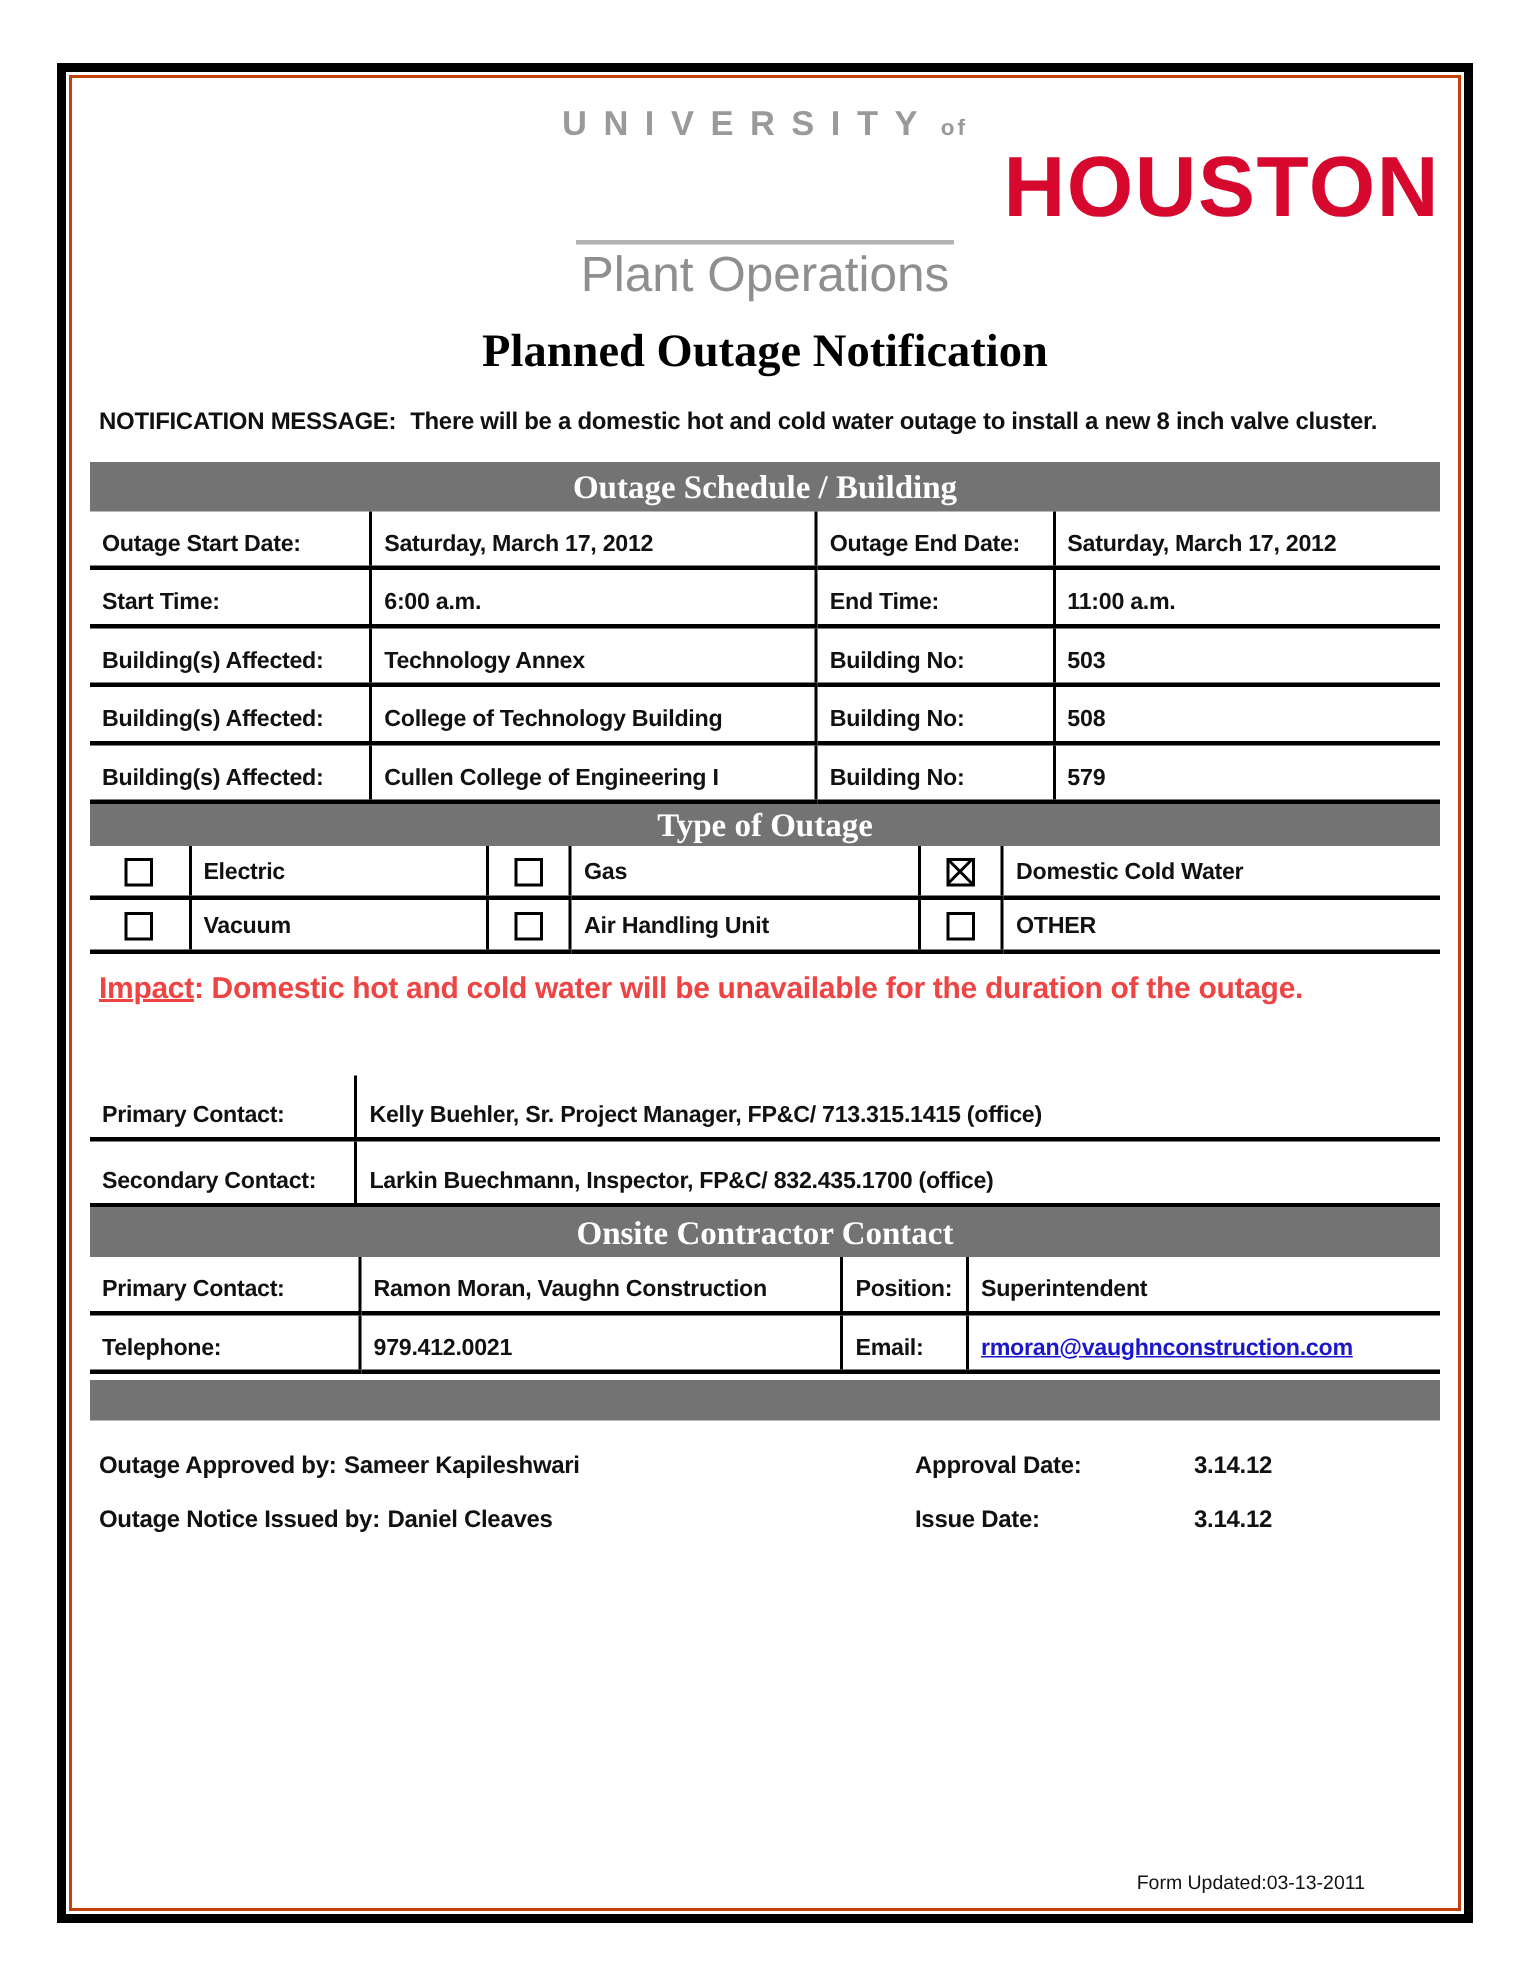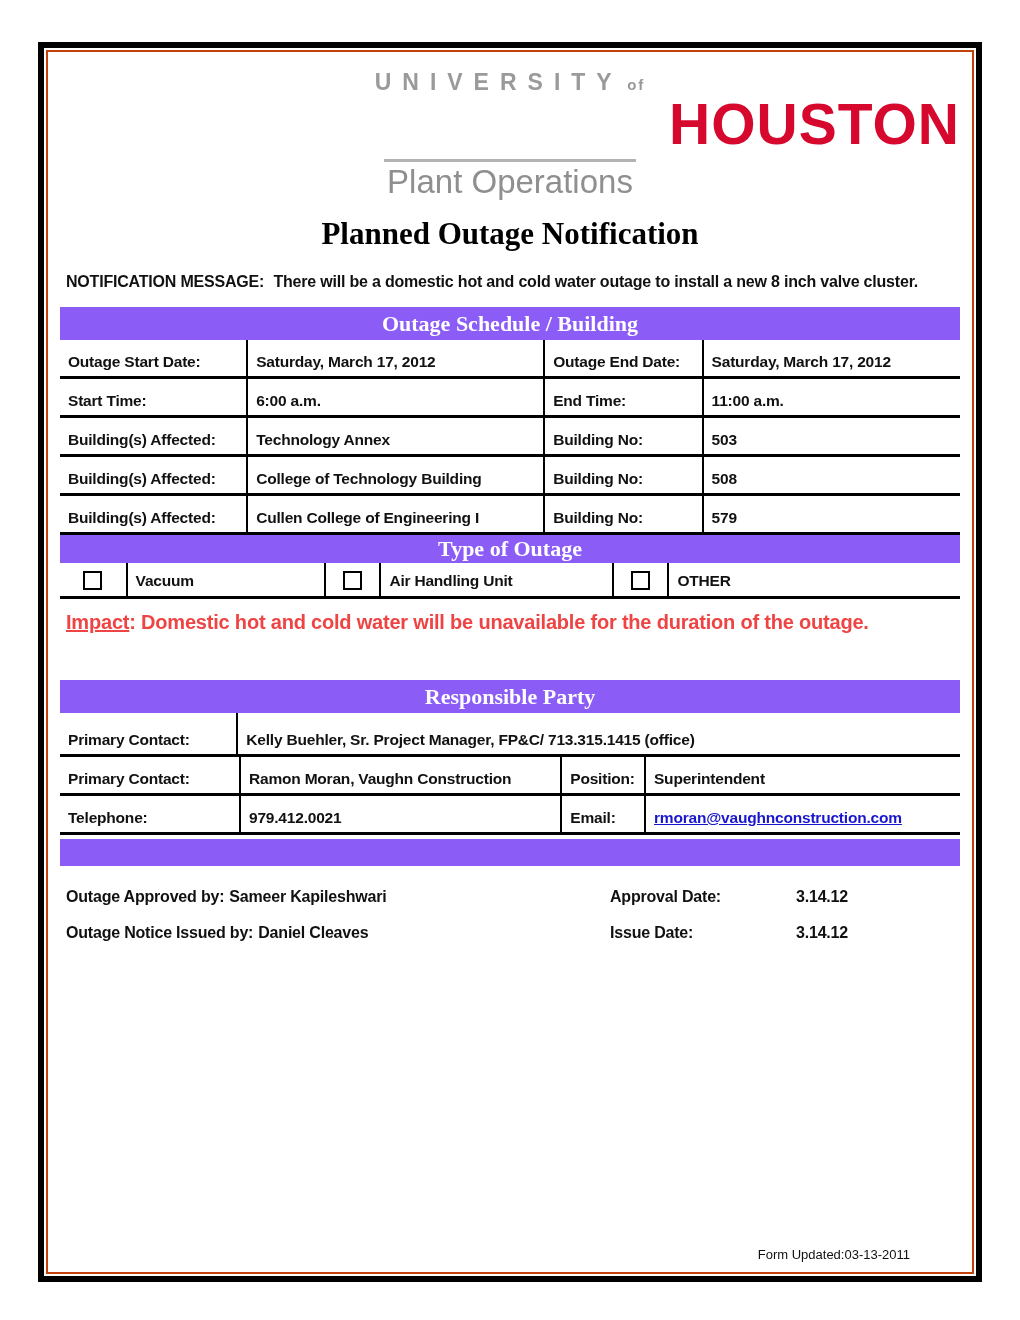--- a/index.html
+++ b/index.html
@@ -28,21 +28,21 @@
     text-align:center; font-family:"Liberation Serif", serif;
     font-weight:bold; font-size:31px; margin-top:16px; color:#000;
   }
   
   .notif {
     font-weight:bold; font-size:16px; line-height:1.45;
     margin:18px 24px 14px 6px; letter-spacing:-0.2px; color:#111;
   }
   
   .bar {
-    background:#8b5cf6; color:#fff; text-align:center;
+    background:#737373; color:#fff; text-align:center;
     font-family:"Liberation Serif", serif; font-weight:bold;
     font-size:22px; height:33px; line-height:33px;
   }
   .bar.small { height:28px; line-height:28px; }
   .bar.empty { height:27px; margin-top:4px; }
   
   table { width:100%; border-collapse:collapse; table-layout:fixed; }
   td {
     font-weight:bold; font-size:15.5px; letter-spacing:-0.2px; color:#111;
     border-bottom:3px solid #000; padding:13px 8px 5px 8px;
@@ -158,51 +158,63 @@
     <table class="cbt">
       <colgroup>
           <col class="cb">
           <col class="lb1">
           <col class="cb2">
           <col class="lb2">
           <col class="cb3">
           <col class="lb3">
         </colgroup>
       <tbody>
+          <tr>
+        <td class="cb-cell"><span class="checkbox"></span></td>
+        <td>Electric</td>
+        <td class="cb-cell"><span class="checkbox"></span></td>
+        <td>Gas</td>
+        <td class="cb-cell"><span class="checkbox checked"></span></td>
+        <td>Domestic Cold Water</td>
+      </tr>
       <tr>
         <td class="cb-cell"><span class="checkbox"></span></td>
         <td>Vacuum</td>
         <td class="cb-cell"><span class="checkbox"></span></td>
         <td>Air Handling Unit</td>
         <td class="cb-cell"><span class="checkbox"></span></td>
         <td>OTHER</td>
       </tr>
     </tbody>
       </table>
 
     <p class="impact">
       <span class="impact-label">Impact</span><span>: Domestic hot and cold water will be unavailable for the duration of the outage.</span>
     </p>
 
     <div class="spacer-lg"></div>
 
-    <div class="bar">Responsible Party</div>
     <table class="resp">
       <colgroup>
           <col class="c1">
           <col class="c2">
         </colgroup>
       <tbody>
           <tr>
         <td>Primary Contact:</td>
         <td>Kelly Buehler, Sr. Project Manager, FP&amp;C/ 713.315.1415 (office)</td>
       </tr>
-    </tbody>
-      </table>
-
+      <tr>
+        <td>Secondary Contact:</td>
+        <td>Larkin Buechmann, Inspector, FP&amp;C/ 832.435.1700 (office)</td>
+      </tr>
+    </tbody>
+      </table>
+
+    <div class="bar">Onsite Contractor Contact</div>
     <table class="cont">
       <colgroup>
           <col class="c1">
           <col class="c2">
           <col class="c3">
           <col class="c4">
         </colgroup>
       <tbody>
           <tr>
         <td>Primary Contact:</td>

